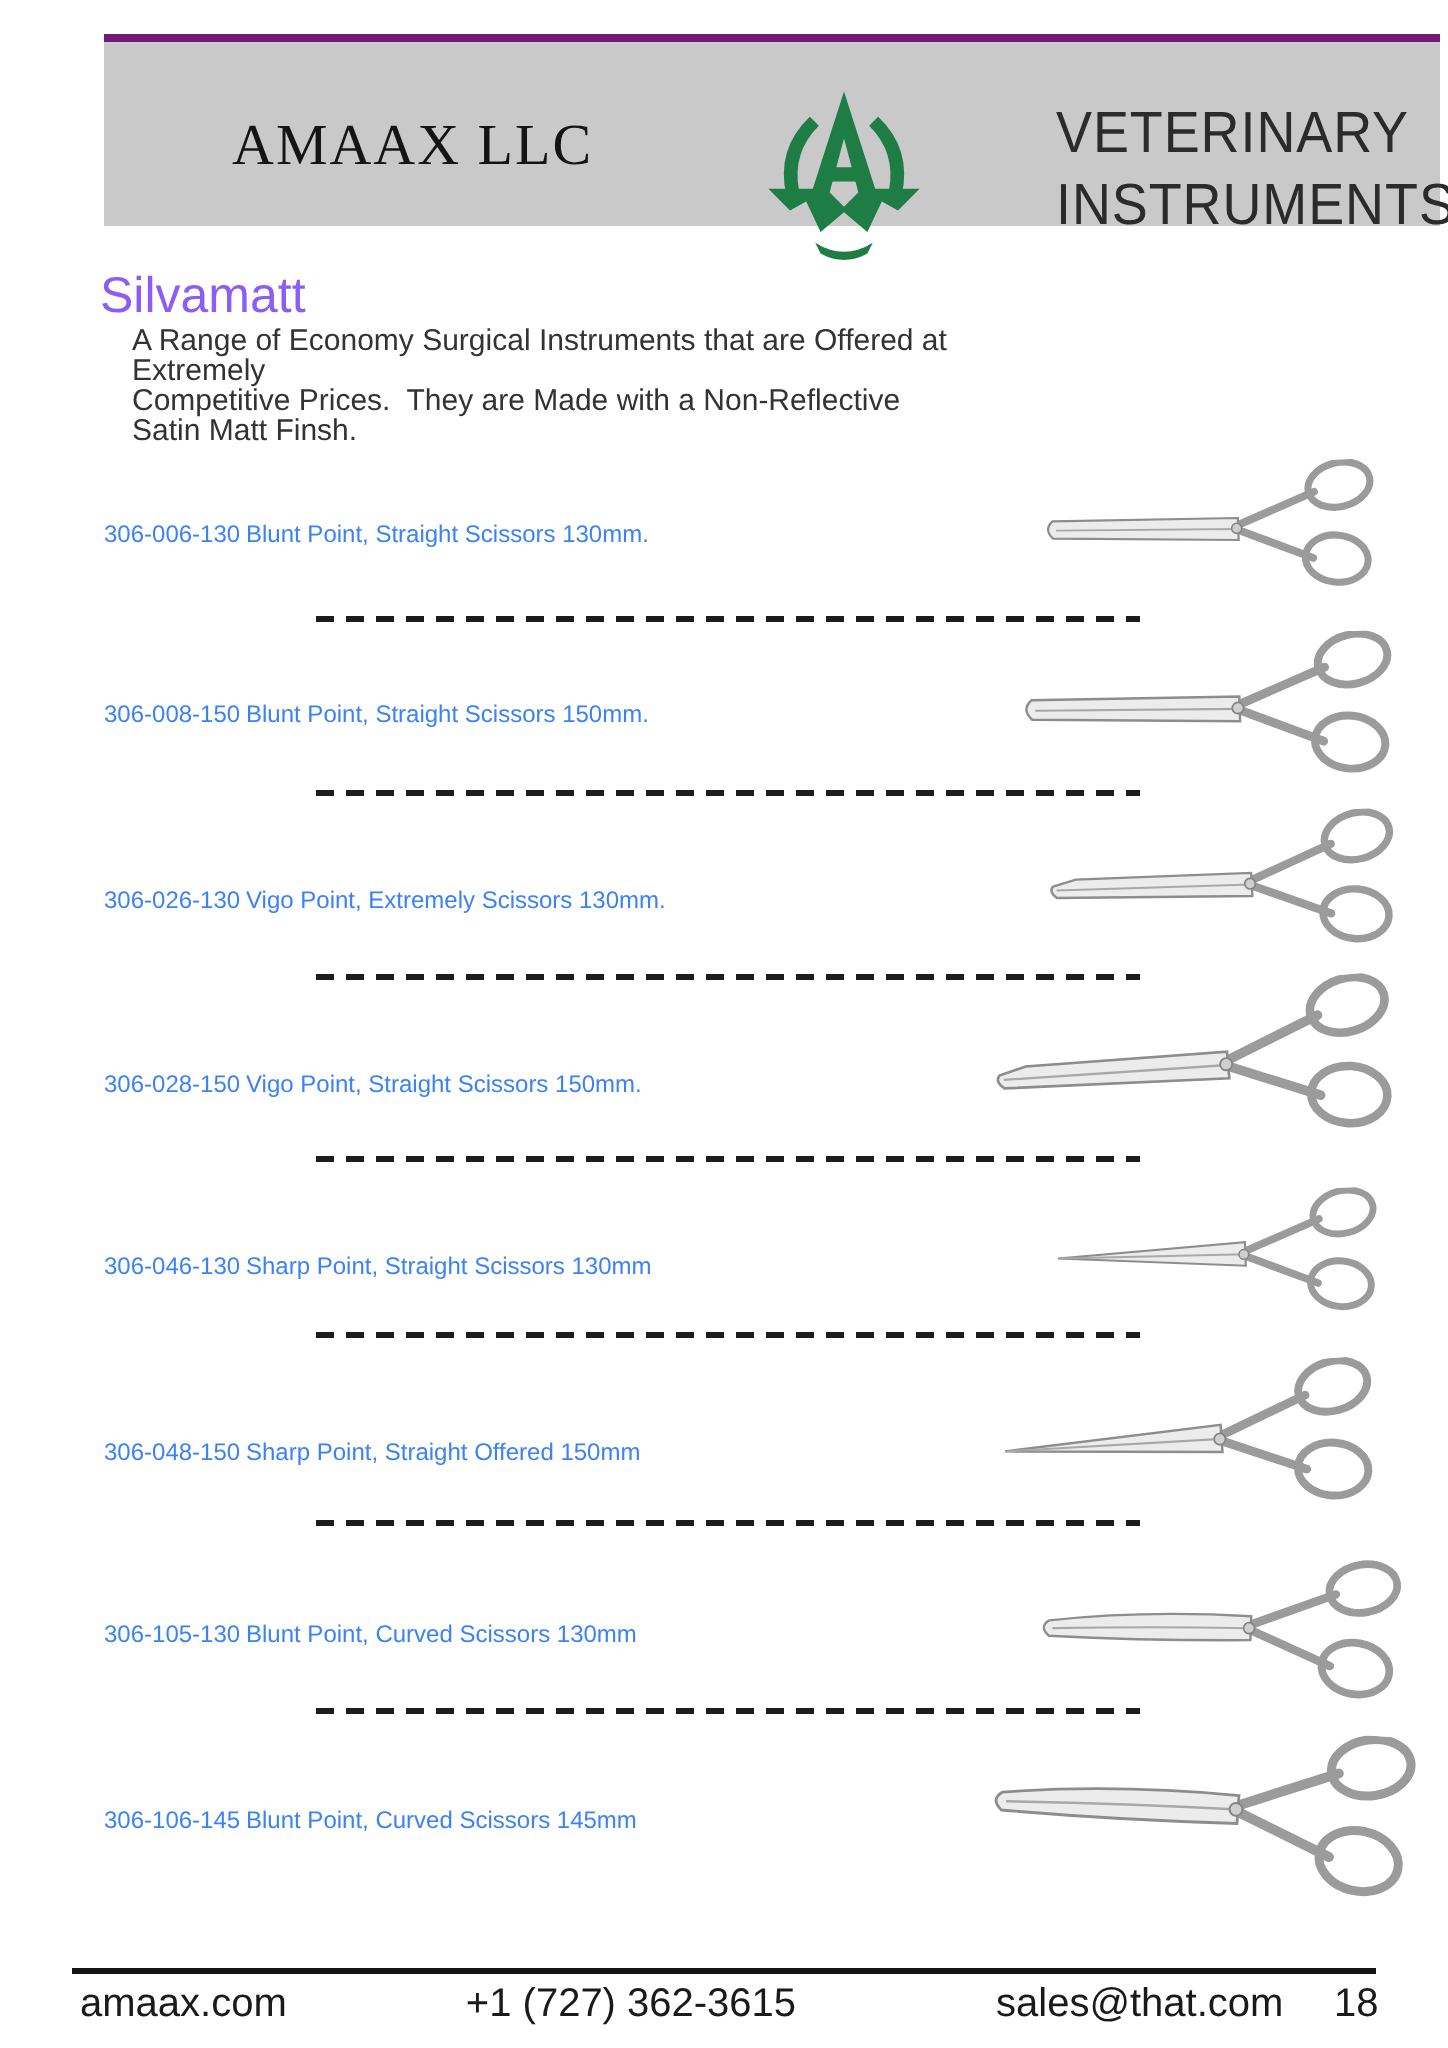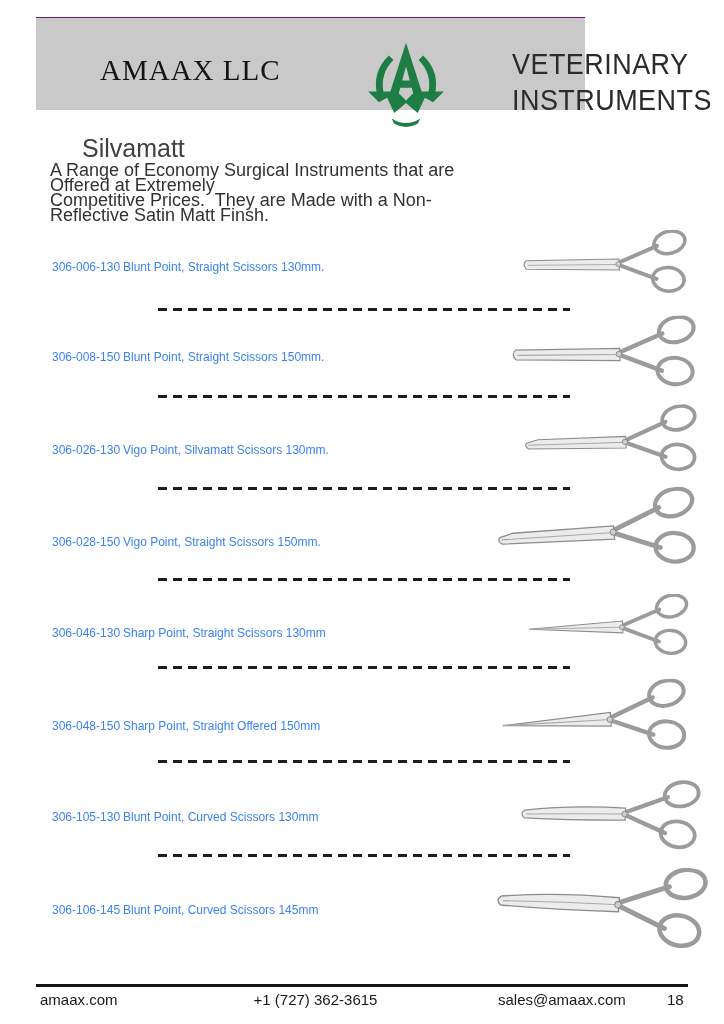--- a/index.html
+++ b/index.html
@@ -2,57 +2,57 @@
 <html><head>
 <meta charset="utf-8">
 <style>
   html,body { margin:0; padding:0; background:#ffffff; }
   .page {
     position:relative; width:724px; height:1024px; background:#ffffff;
     font-family:"Liberation Sans", sans-serif; color:#2e2e2e; overflow:hidden;
   }
   
   .header-bar {
-    position:absolute; left:36px; top:17px; width:549px; height:92px;
-    background:#c9c9c9; border-top:1px solid #701a75;
+    position:absolute; left:52px; top:17px; width:668px; height:92px;
+    background:#c9c9c9; border-top:4px solid #701a75;
   }
   .company-name {
     position:absolute; left:64px; top:36px;
     font-family:"Liberation Serif", serif; font-size:29px; letter-spacing:1px; color:#141414;
   }
   .brand-title {
     position:absolute; left:476px; top:28px; width:220px;
     font-size:29px; color:#2b2b2b; line-height:36px; letter-spacing:0.5px;
     transform:scaleX(0.93); transform-origin:left top;
   }
   .logo-svg { position:absolute; left:322px; top:23px; width:96px; height:90px; }
   
-  .section-title { position:absolute; left:50px; top:134px; font-size:25px; color:#404040;margin-left:32px; }
+  .section-title { position:absolute; left:50px; top:134px; font-size:25px; color:#8b5cf6; }
   .section-desc {
-    position:absolute; left:50px; top:163px; width:420px;
-    font-size:18px; line-height:15px; color:#333; white-space:pre-wrap;
+    position:absolute; left:66px; top:163px; width:420px;
+    font-size:15px; line-height:15px; color:#333; white-space:pre-wrap;
   }
   
   .row { position:absolute; left:2px; width:724px; height:16px; font-size:12px; color:#3b82f6; }
   .code { position:absolute; left:50px; }
   .desc { position:absolute; left:121px; }
   .sep {
     position:absolute; left:158px; width:412px; height:3px;
     background:repeating-linear-gradient(90deg,#1d1d1d 0 9px,transparent 9px 15px);
   }
   .sc { position:absolute; }
   
   .sk    { stroke:#9b9b9b; stroke-width:5; fill:none; stroke-linecap:round; }
   .ring  { fill:none; stroke:#9b9b9b; stroke-width:4.5; }
   .blade { fill:#ececec; stroke:#8d8d8d; stroke-width:1.4; }
   .seam  { stroke:#a8a8a8; stroke-width:1.2; fill:none; }
   .pivot { fill:#cfcfcf; stroke:#858585; stroke-width:1; }
   
   .footer-rule { position:absolute; left:36px; top:984px; width:652px; height:3px; background:#141414; }
-  .footer-item { position:absolute; top:991px; font-size:15px; color:#1a1a1a; }
+  .footer-item { position:absolute; top:991px; font-size:20px; color:#1a1a1a; }
   .f-web   { left:40px; }
   .f-phone { left:0; width:631px; text-align:center; }
   .f-email { left:498px; }
   .f-page  { left:667px; }
   .defs-holder { position:absolute; width:0; height:0; overflow:hidden; }
 </style>
 </head>
 <body>
 
 <div class="page">
@@ -137,21 +137,21 @@
     <span class="code">306-008-150</span>
     <span class="desc">Blunt Point, Straight Scissors 150mm.</span>
   </div>
   <svg class="sc" style="left:500px;top:318px;width:208px;height:74px;transform:rotate(-2deg)">
       <use href="#sc-blunt"></use>
     </svg>
   <div class="sep" style="top:395px"></div>
 
   <div class="row" style="top:443px">
     <span class="code">306-026-130</span>
-    <span class="desc">Vigo Point, Silvamatt Scissors 130mm.</span>
+    <span class="desc">Vigo Point, Extremely Scissors 130mm.</span>
   </div>
   <svg class="sc" style="left:520px;top:408px;width:182px;height:70px;transform:rotate(-3deg)">
       <use href="#sc-vigo"></use>
     </svg>
   <div class="sep" style="top:487px"></div>
 
   <div class="row" style="top:535px">
     <span class="code">306-028-150</span>
     <span class="desc">Vigo Point, Straight Scissors 150mm.</span>
   </div>
@@ -191,16 +191,16 @@
     <span class="code">306-106-145</span>
     <span class="desc">Blunt Point, Curved Scissors 145mm</span>
   </div>
   <svg class="sc" style="left:490px;top:862px;width:222px;height:84px;transform:rotate(4deg)">
       <use href="#sc-curved"></use>
     </svg>
 
   <div class="footer-rule"></div>
   <div class="footer-item f-web">amaax.com</div>
   <div class="footer-item f-phone">+1 (727) 362-3615</div>
-  <div class="footer-item f-email">sales@amaax.com</div>
+  <div class="footer-item f-email">sales@that.com</div>
   <div class="footer-item f-page">18</div>
 
 </div>
 
 </body></html>

